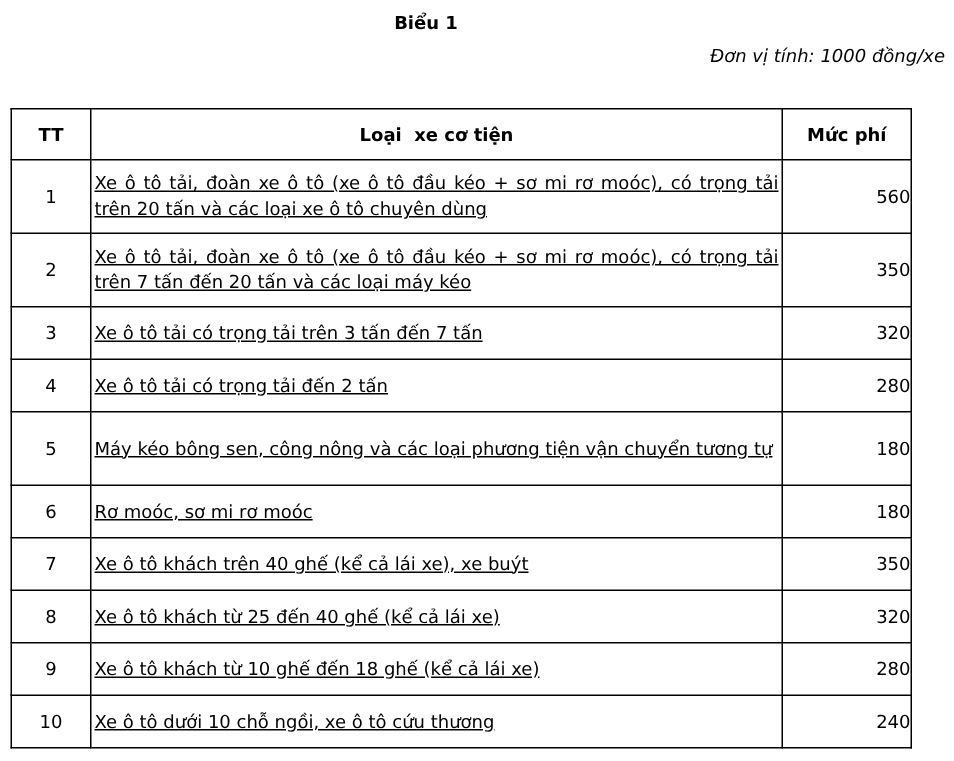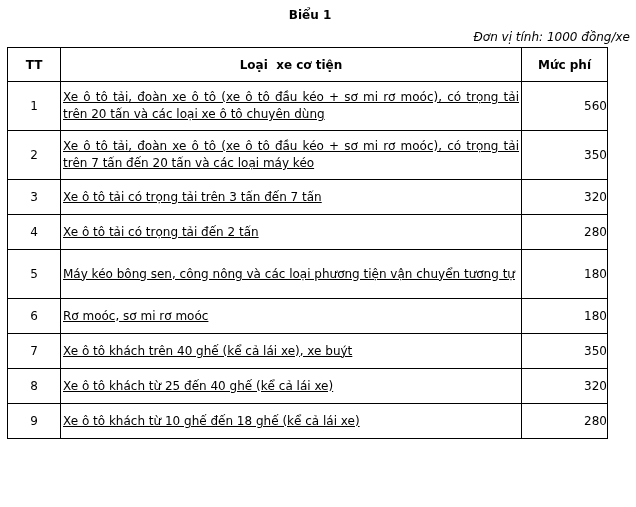--- a/index.html
+++ b/index.html
@@ -2,27 +2,27 @@
 <html><head>
   <meta charset="utf-8">
   <style>
     html, body { margin: 0; padding: 0; background: #ffffff; }
     body {
       width: 636px; height: 507px; position: relative; overflow: hidden;
       font-family: "DejaVu Sans", sans-serif; color: #000; font-size: 12px;
     }
     .title {
       position: absolute; top: 8px; left: 0; width: 568px; text-align: center;
-      font-weight: bold; font-size: 12px; margin-left: 26px;
+      font-weight: bold; font-size: 12px;
     }
     .unit {
       position: absolute; top: 30px; right: 6px; font-style: italic; font-size: 12px;
     }
     table {
-      position: absolute; left: 7px; top: 47px; width: 600px;
+      position: absolute; left: 7px; top: 72px; width: 600px;
       border-collapse: collapse; table-layout: fixed;
     }
     td, th { border: 1px solid #000; font-size: 12px; padding: 0; }
     th { font-weight: bold; height: 33px; text-align: center; }
     col.c1 { width: 53px; } col.c2 { width: 461px; } col.c3 { width: 86px; }
     td.tt { text-align: center; }
     td.name { padding: 0 2px; line-height: 17px; text-align: justify; text-decoration: underline; }
     td.fee { text-align: right; }
     tr.two td { height: 48px; }
     tr.one td { height: 34px; }
@@ -85,14 +85,19 @@
     <tr class="one">
       <td class="tt">8</td>
       <td class="name">Xe ô tô khách từ 25 đến 40 ghế (kể cả lái xe)</td>
       <td class="fee">320</td>
     </tr>
     <tr class="one">
       <td class="tt">9</td>
       <td class="name">Xe ô tô khách từ 10 ghế đến 18 ghế (kể cả lái xe)</td>
       <td class="fee">280</td>
     </tr>
+    <tr class="one">
+      <td class="tt">10</td>
+      <td class="name">Xe ô tô dưới 10 chỗ ngồi, xe ô tô cứu thương</td>
+      <td class="fee">240</td>
+    </tr>
   </tbody>
 </table>
 
 </body></html>

